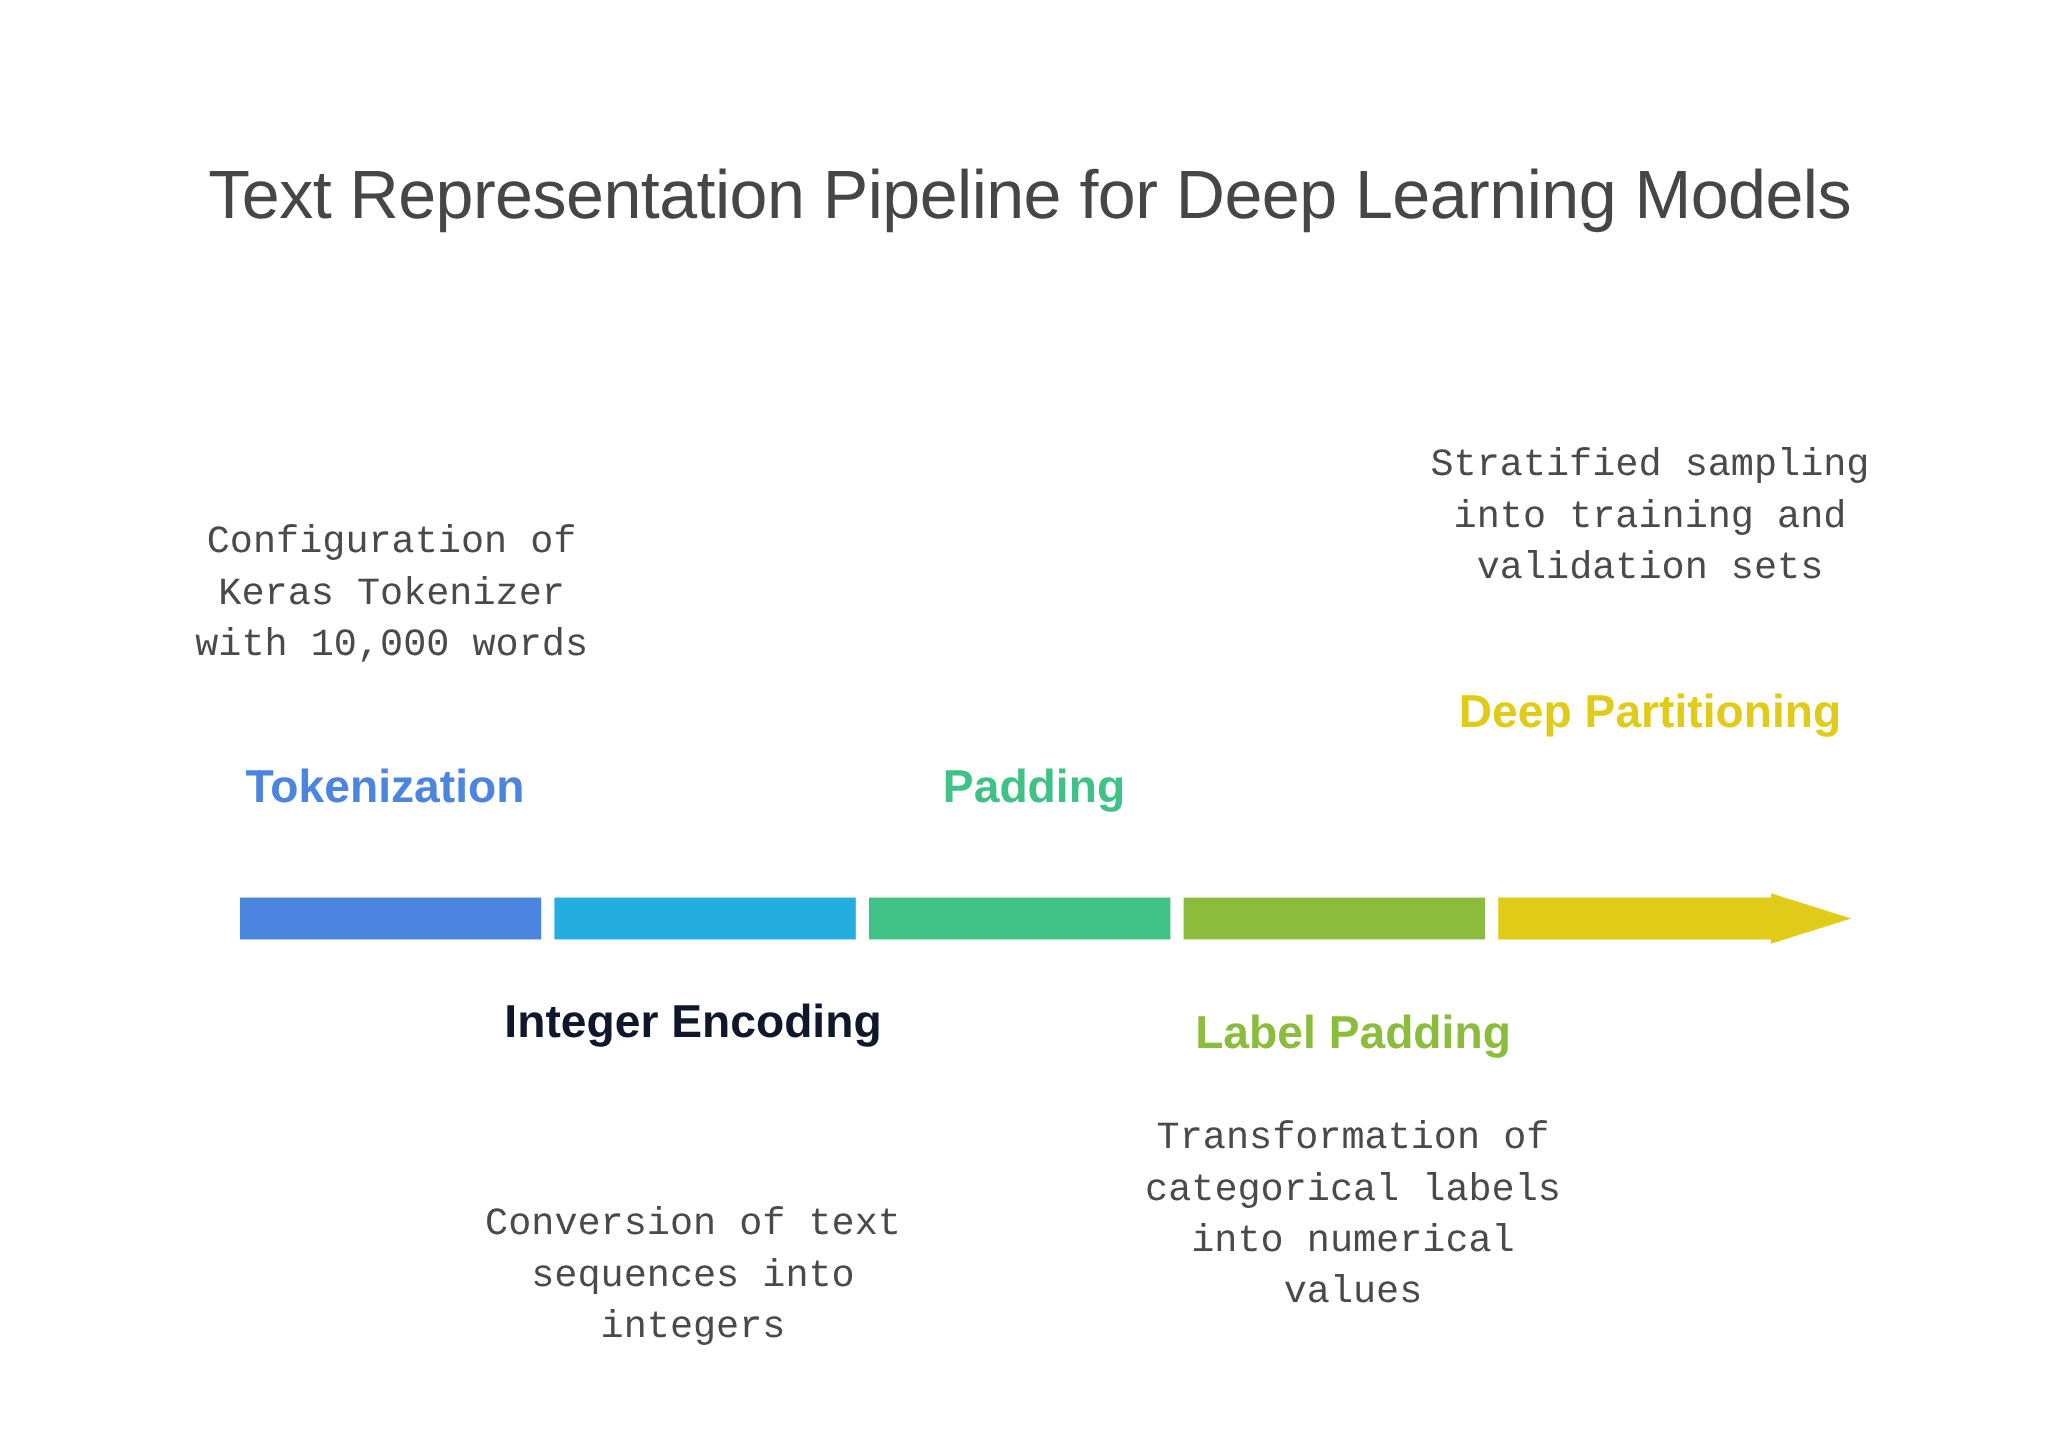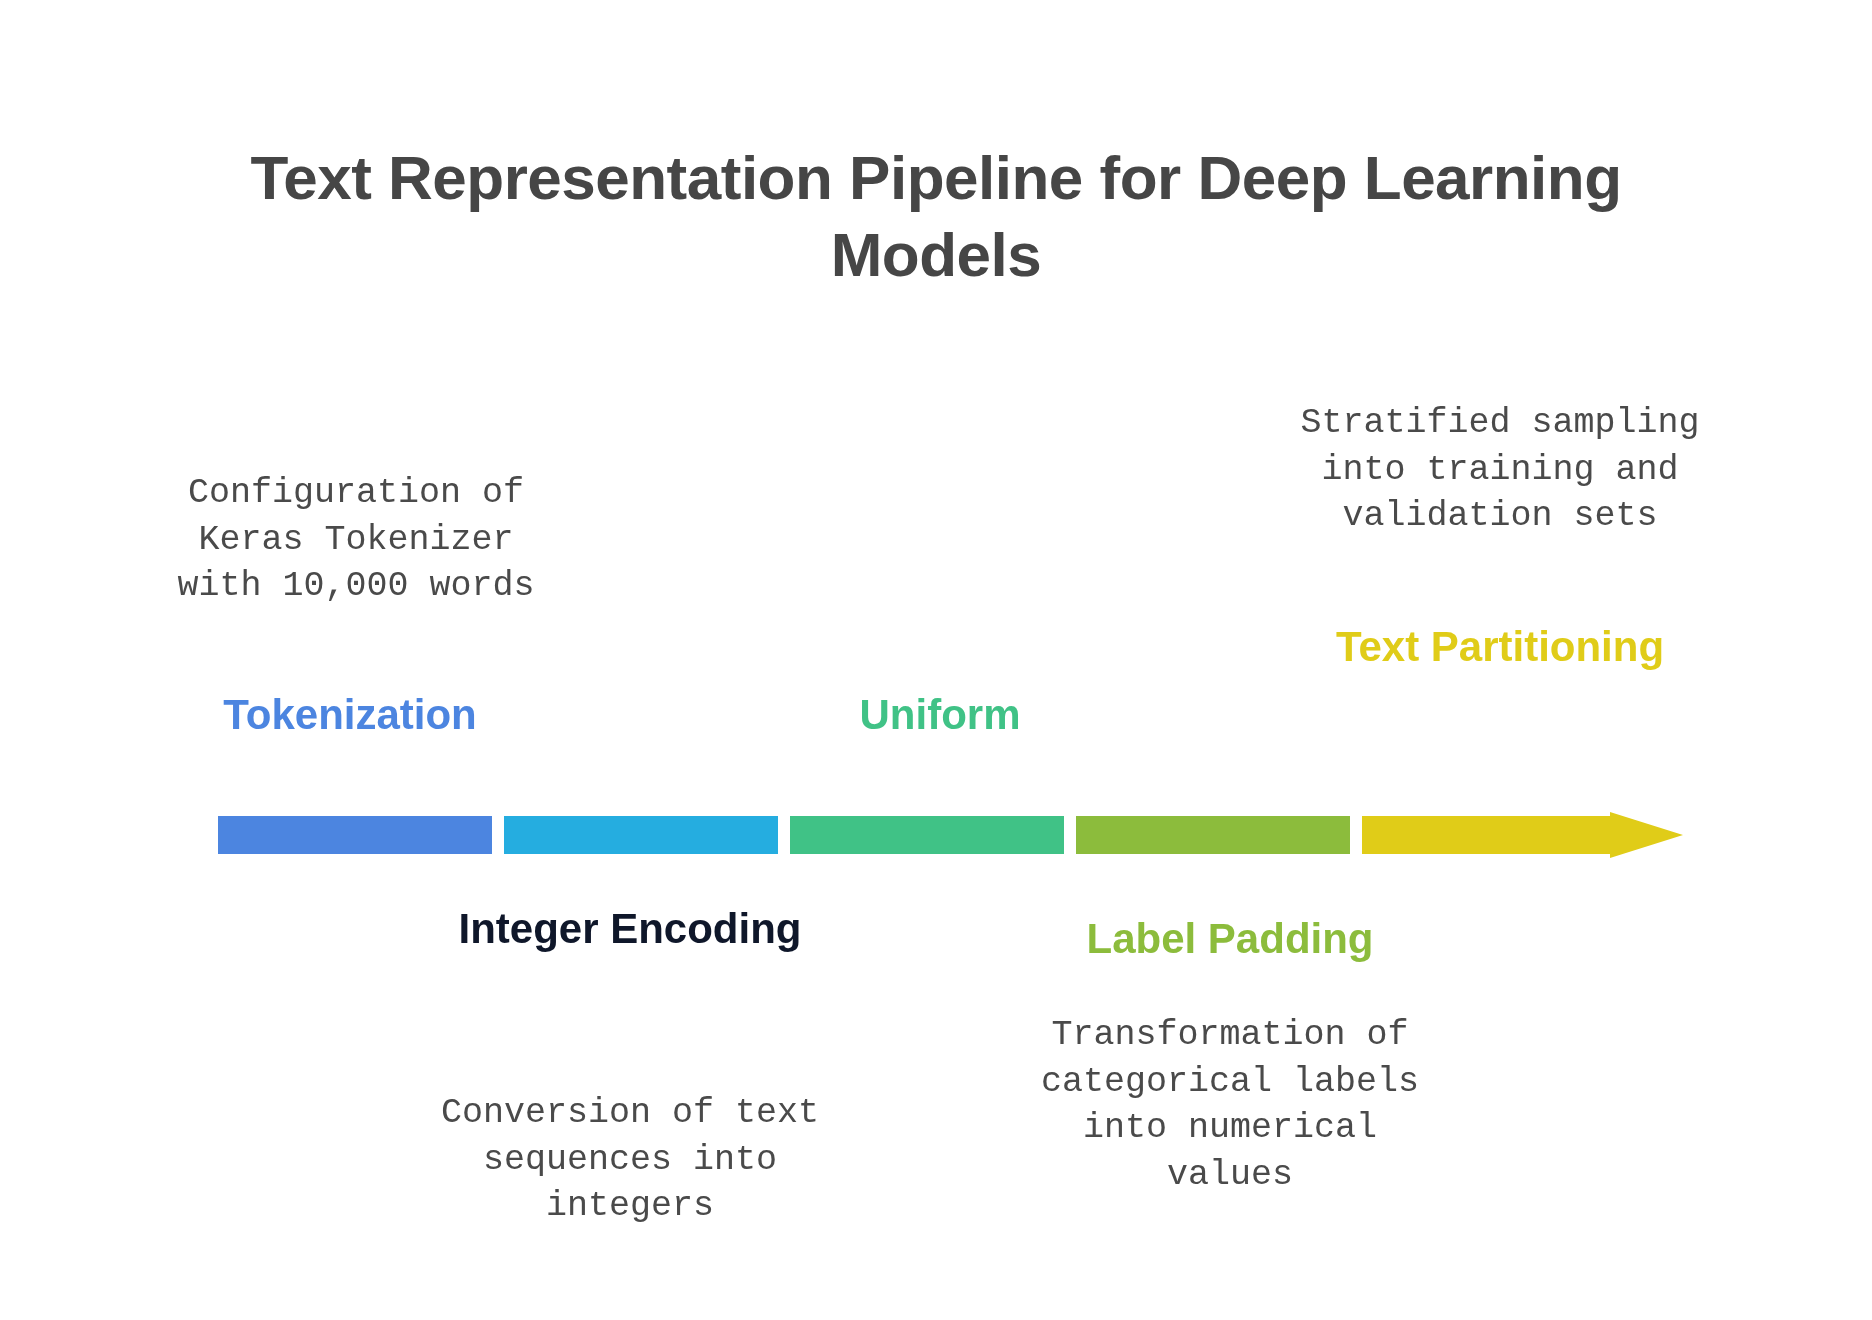--- a/index.html
+++ b/index.html
@@ -21,21 +21,21 @@
   }
 
   
   .title {
     position: absolute;
     left: 186px;
     top: 140px;
     width: 1500px;
     text-align: center;
     font-size: 62px;
-    font-weight: bold;
+    font-weight: normal;
     line-height: 1.24;
     color: #464646;
     letter-spacing: -0.5px;
   }
 
   
   .desc {
     position: absolute;
     text-align: center;
     font-size: 35px;
@@ -81,24 +81,24 @@
 </head>
 <body>
 
 <div class="canvas">
 
   <div class="title">Text Representation Pipeline for Deep Learning Models</div>
 
   <div class="desc" id="desc-tokenization">Configuration of Keras Tokenizer with 10,000 words</div>
   <div class="stage-label" id="label-tokenization">Tokenization</div>
 
-  <div class="stage-label" id="label-padding">Uniform</div>
+  <div class="stage-label" id="label-padding">Padding</div>
 
   <div class="desc" id="desc-partition">Stratified sampling into training and validation sets</div>
-  <div class="stage-label" id="label-partition">Text Partitioning</div>
+  <div class="stage-label" id="label-partition">Deep Partitioning</div>
 
   <div class="arrow-bar">
     <svg width="1465" height="46" viewBox="0 0 1465 46" xmlns="http://www.w3.org/2000/svg">
       <rect x="0" y="4" width="274" height="38" fill="#4c85e0"></rect>
       <rect x="286" y="4" width="274" height="38" fill="#25ade0"></rect>
       <rect x="572" y="4" width="274" height="38" fill="#40c286"></rect>
       <rect x="858" y="4" width="274" height="38" fill="#8cbc3c"></rect>
       <path d="M1144 4 H1392 V0 L1465 23 L1392 46 V42 H1144 Z" fill="#e0cc18"></path>
     </svg>
   </div>

